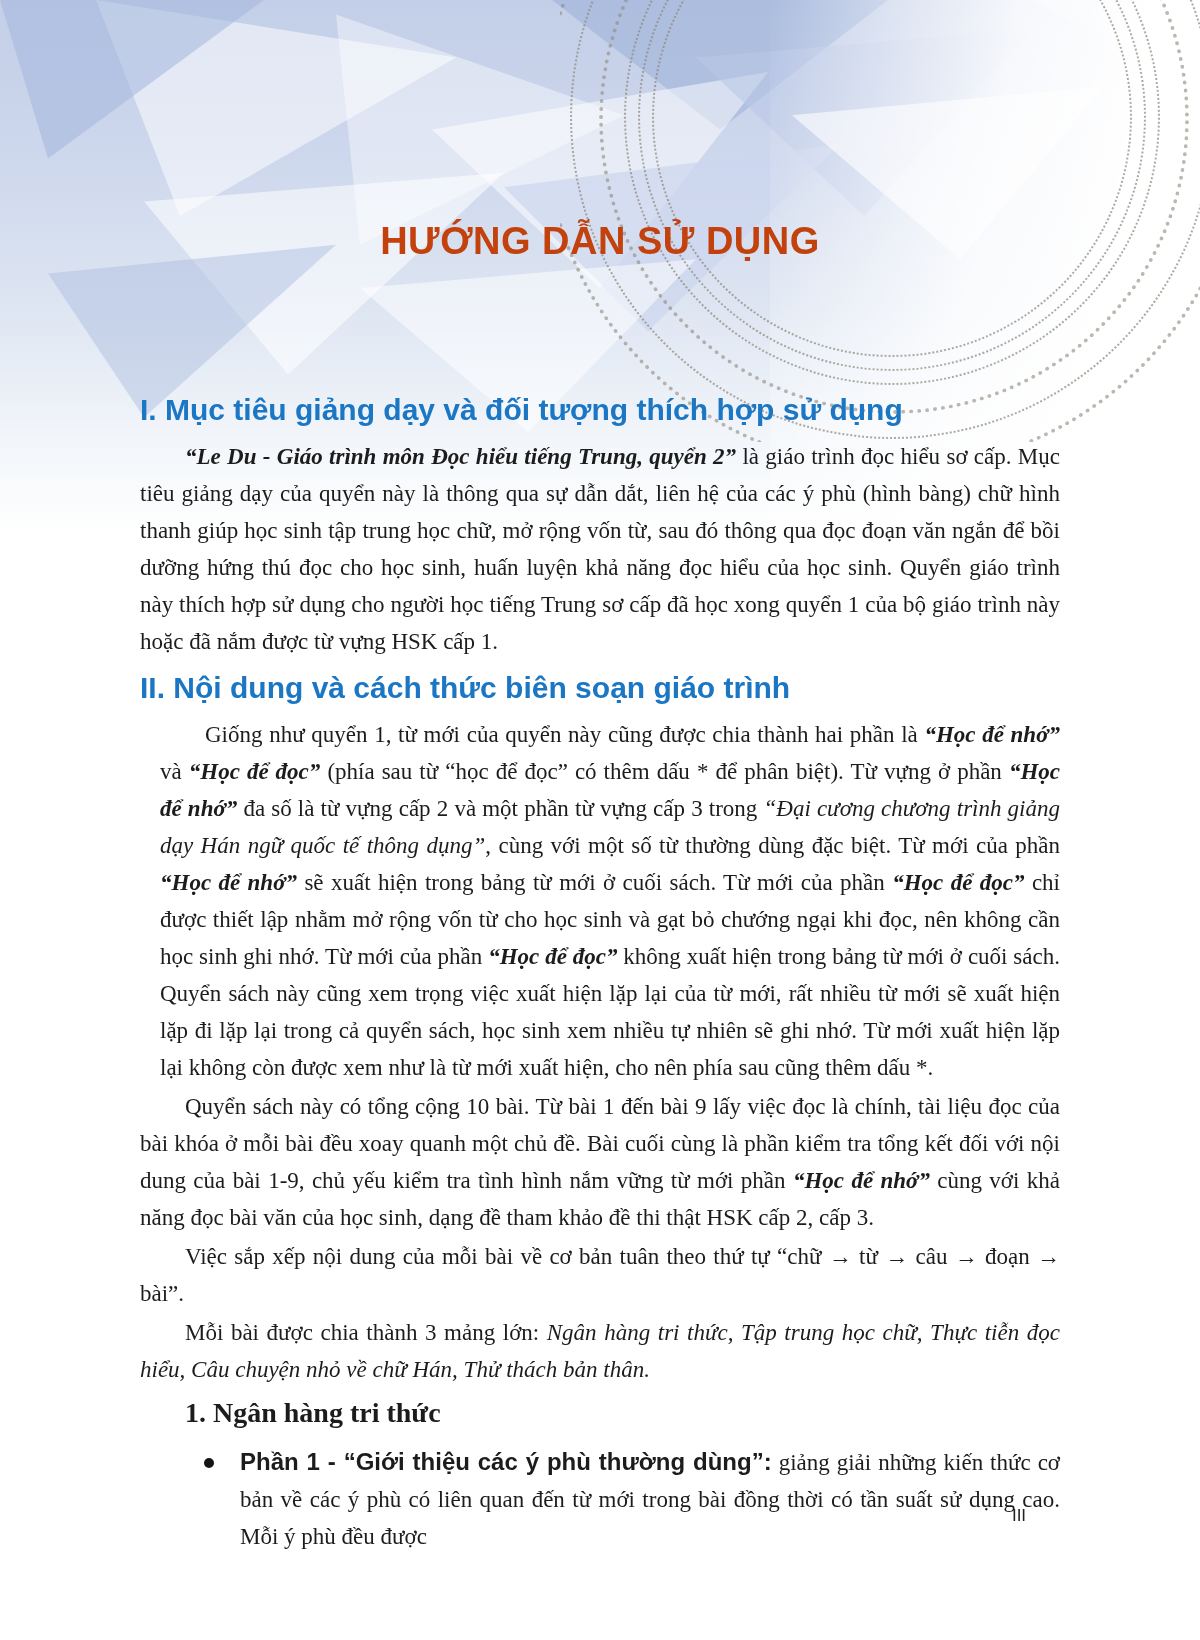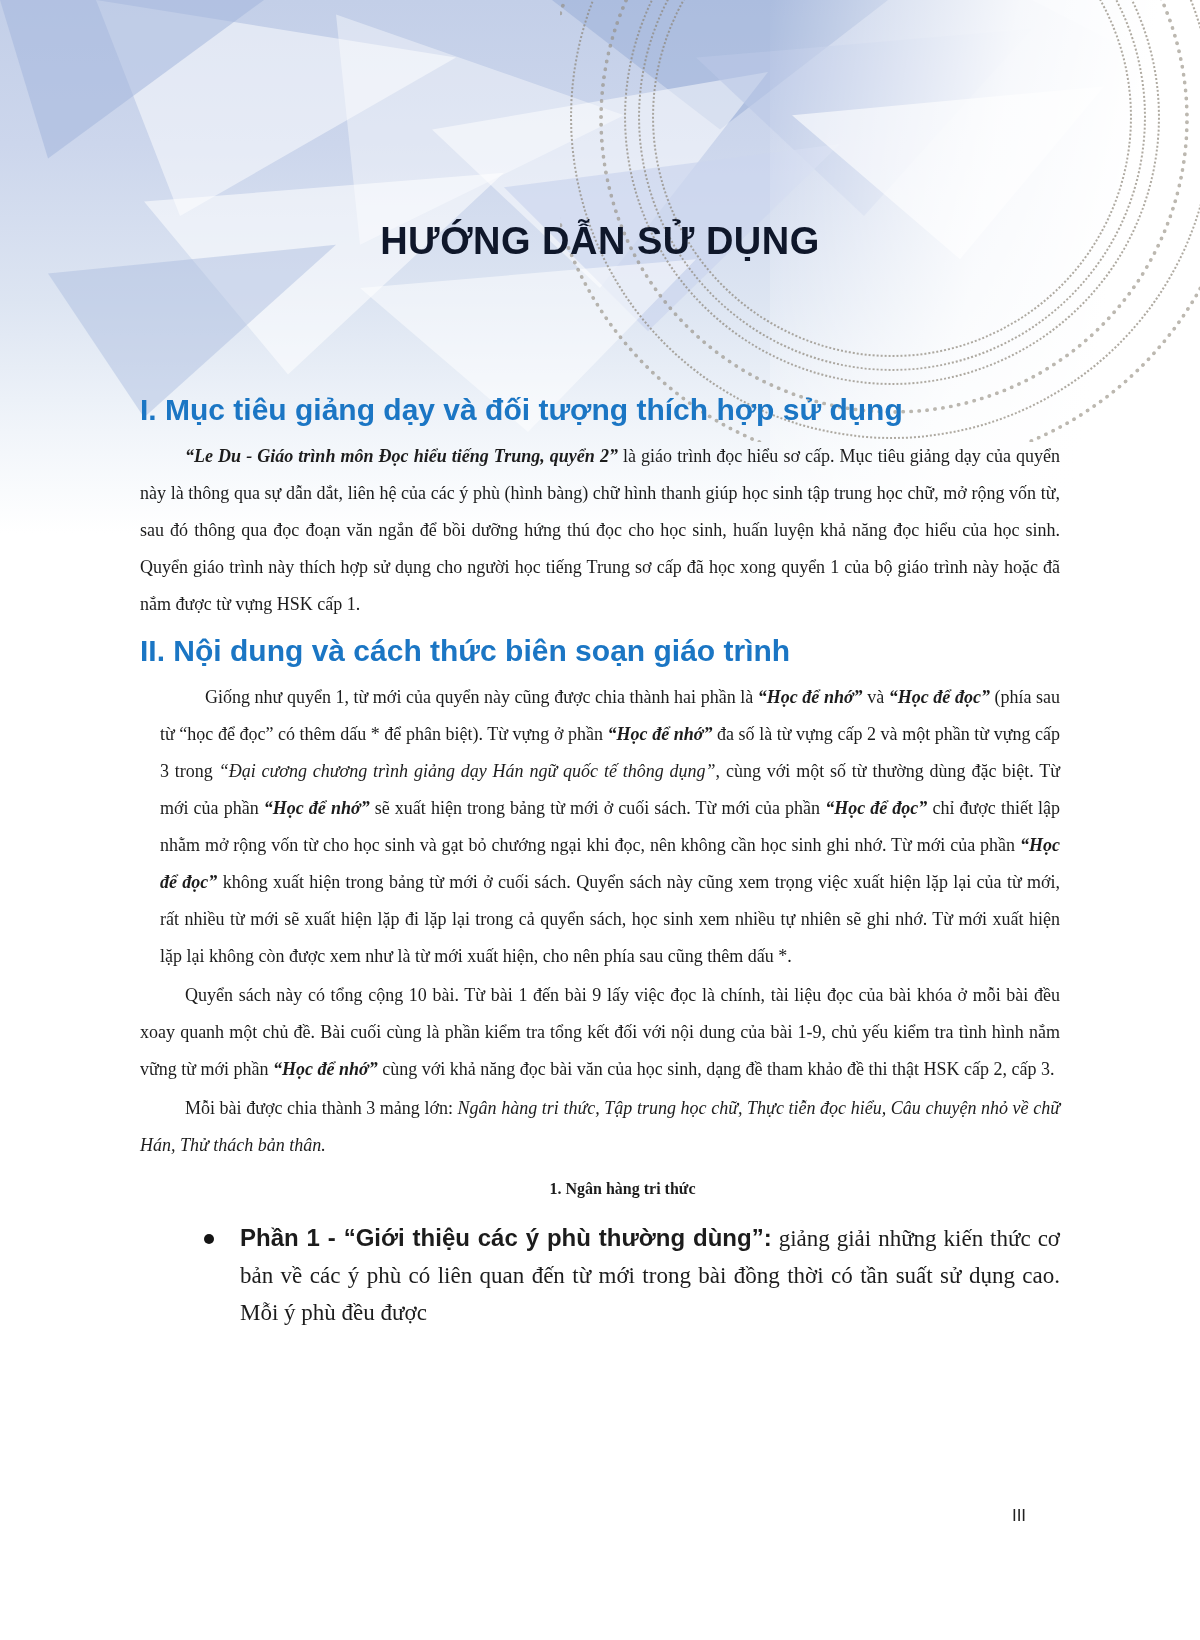--- a/index.html
+++ b/index.html
@@ -45,44 +45,44 @@
   .r3{left:64px;top:-151px;width:532px;height:532px;}
   .r4{left:39px;top:-176px;width:582px;height:582px;}
   .r5{left:10px;top:-205px;width:640px;height:640px;}
   .r6{left:-18px;top:-233px;width:696px;height:696px;}
   
   .doc-title{
     position:absolute;left:0;top:220px;width:1200px;
     text-align:center;
     font-family:"Liberation Sans","DejaVu Sans",sans-serif;
     font-weight:bold;font-size:38px;letter-spacing:.5px;
-    color:#0f172a;
+    color:#c2410c;
   }
   
   .content{position:absolute;left:140px;top:390px;width:920px;}
   .sec-heading{
     font-family:"Liberation Sans","DejaVu Sans",sans-serif;
     font-weight:bold;font-size:30px;line-height:40px;
     color:#1b76c4;margin:0;
   }
   .sec-heading.h2{line-height:36px;margin-top:10px;margin-bottom:0;}
   .content p{
     margin:2px 0;
-    font-size:18px;line-height:37px;
+    font-size:23px;line-height:37px;
     text-align:justify;
     text-indent:45px;
   }
   .content p.first{margin-top:8px;}
   .content p.after-h2{margin-top:10px;margin-left:20px;}
   .run-bi{font-weight:bold;font-style:italic;}
   .run-i{font-style:italic;}
   .run-bs{font-family:"Liberation Sans","DejaVu Sans",sans-serif;font-weight:bold;font-size:24px;margin-top:17px;}
   .sub-heading{
-    font-size:16px;line-height:37px;font-weight:bold;
-    margin:6px 0 0 0;text-indent:45px;text-align:center;
+    font-size:28px;line-height:37px;font-weight:bold;
+    margin:6px 0 0 0;text-indent:45px;
   }
   .intro-line{margin-top:6px;}
   ul.points{list-style:none;margin:12px 0 0 0;padding:0;}
   ul.points li{
     position:relative;
     padding-left:100px;
     font-size:23px;line-height:37px;
     text-align:justify;
   }
   .bullet-dot{
@@ -133,20 +133,21 @@
 
     <div>
       <h2 class="sec-heading">I. Mục tiêu giảng dạy và đối tượng thích hợp sử dụng</h2>
       <p class="first"><span class="run-bi">“Le Du - Giáo trình môn Đọc hiểu tiếng Trung, quyển 2”</span><span class="run-r"> là giáo trình đọc hiểu sơ cấp. Mục tiêu giảng dạy của quyển này là thông qua sự dẫn dắt, liên hệ của các ý phù (hình bàng) chữ hình thanh giúp học sinh tập trung học chữ, mở rộng vốn từ, sau đó thông qua đọc đoạn văn ngắn để bồi dưỡng hứng thú đọc cho học sinh, huấn luyện khả năng đọc hiểu của học sinh. Quyển giáo trình này thích hợp sử dụng cho người học tiếng Trung sơ cấp đã học xong quyển 1 của bộ giáo trình này hoặc đã nắm được từ vựng HSK cấp 1.</span></p>
     </div>
 
     <div>
       <h2 class="sec-heading h2">II. Nội dung và cách thức biên soạn giáo trình</h2>
       <p class="after-h2"><span class="run-r">Giống như quyển 1, từ mới của quyển này cũng được chia thành hai phần là </span><span class="run-bi">“Học để nhớ”</span><span class="run-r"> và </span><span class="run-bi">“Học để đọc”</span><span class="run-r"> (phía sau từ “học để đọc” có thêm dấu * để phân biệt). Từ vựng ở phần </span><span class="run-bi">“Học để nhớ”</span><span class="run-r"> đa số là từ vựng cấp 2 và một phần từ vựng cấp 3 trong </span><span class="run-i">“Đại cương chương trình giảng dạy Hán ngữ quốc tế thông dụng”</span><span class="run-r">, cùng với một số từ thường dùng đặc biệt. Từ mới của phần </span><span class="run-bi">“Học để nhớ”</span><span class="run-r"> sẽ xuất hiện trong bảng từ mới ở cuối sách. Từ mới của phần </span><span class="run-bi">“Học để đọc”</span><span class="run-r"> chỉ được thiết lập nhằm mở rộng vốn từ cho học sinh và gạt bỏ chướng ngại khi đọc, nên không cần học sinh ghi nhớ. Từ mới của phần </span><span class="run-bi">“Học để đọc”</span><span class="run-r"> không xuất hiện trong bảng từ mới ở cuối sách. Quyển sách này cũng xem trọng việc xuất hiện lặp lại của từ mới, rất nhiều từ mới sẽ xuất hiện lặp đi lặp lại trong cả quyển sách, học sinh xem nhiều tự nhiên sẽ ghi nhớ. Từ mới xuất hiện lặp lại không còn được xem như là từ mới xuất hiện, cho nên phía sau cũng thêm dấu *.</span></p>
       <p><span class="run-r">Quyển sách này có tổng cộng 10 bài. Từ bài 1 đến bài 9 lấy việc đọc là chính, tài liệu đọc của bài khóa ở mỗi bài đều xoay quanh một chủ đề. Bài cuối cùng là phần kiểm tra tổng kết đối với nội dung của bài 1-9, chủ yếu kiểm tra tình hình nắm vững từ mới phần </span><span class="run-bi">“Học để nhớ”</span><span class="run-r"> cùng với khả năng đọc bài văn của học sinh, dạng đề tham khảo đề thi thật HSK cấp 2, cấp 3.</span></p>
+      <p><span class="run-r">Việc sắp xếp nội dung của mỗi bài về cơ bản tuân theo thứ tự “chữ → từ → câu → đoạn → bài”.</span></p>
       <p><span class="run-r">Mỗi bài được chia thành 3 mảng lớn: </span><span class="run-i">Ngân hàng tri thức, Tập trung học chữ, Thực tiễn đọc hiểu, Câu chuyện nhỏ về chữ Hán, Thử thách bản thân.</span></p>
 
       <div class="sub-heading">1. Ngân hàng tri thức</div>
 
       <ul class="points">
         <li>
           <span class="bullet-dot"></span>
           <span><span class="run-bs">Phần 1 - “Giới thiệu các ý phù thường dùng”:</span><span class="run-r"> giảng giải những kiến thức cơ bản về các ý phù có liên quan đến từ mới trong bài đồng thời có tần suất sử dụng cao. Mỗi ý phù đều được</span></span>
         </li>
       </ul>

